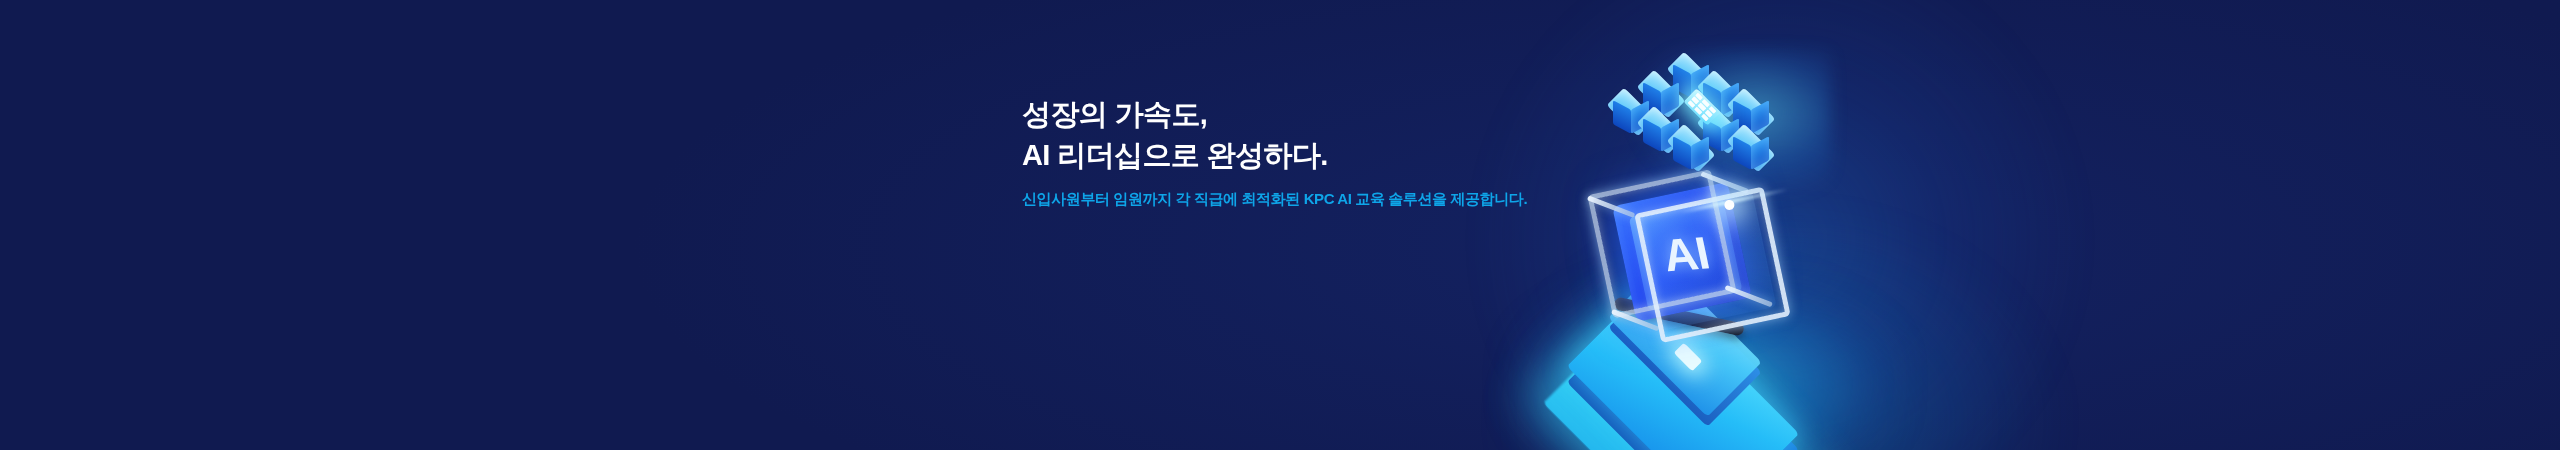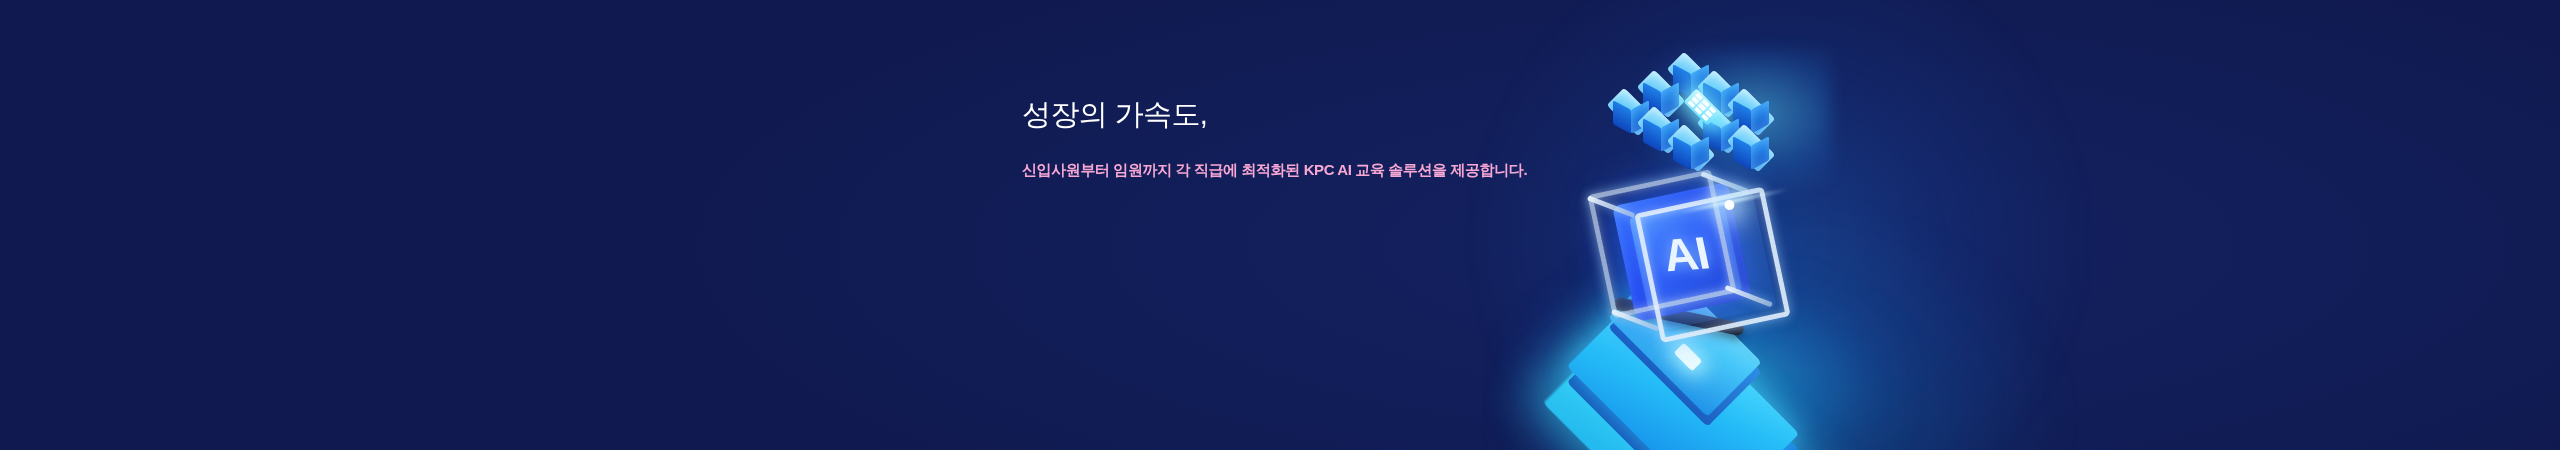--- a/index.html
+++ b/index.html
@@ -65,37 +65,37 @@
   .copy {
     position: absolute;
     left: 1022px;
     top: 94px;
     width: 560px;
   }
   .lede {
     color: #ffffff;
     font-size: 29px;
     line-height: 41px;
-    font-weight: 400;
+    font-weight: 700;
     letter-spacing: -0.6px;
     white-space: nowrap;
   }
   .headline {
     margin-top: 12px;
     color: #a6ecf6;
     font-size: 42px;
     line-height: 52px;
     font-weight: 700;
     letter-spacing: -1px;
     white-space: nowrap;
     text-shadow: 0 0 22px rgba(110, 220, 255, 0.30);
   }
   .subcopy {
-    margin-top: 24px;
-    color: #f9a8d4;
+    margin-top: 12px;
+    color: #0ea5e9;
     font-size: 15px;
     line-height: 22px;
     font-weight: 700;
     letter-spacing: -0.4px;
     white-space: nowrap;
   }
 
   
   .art {
     position: absolute;
@@ -405,20 +405,21 @@
 <body>
 
 <div class="banner">
 
   <div class="bg-vignette"></div>
   <div class="bg-glow-right"></div>
   <div class="bg-glow-bottom"></div>
 
   <div class="copy">
     <div class="lede">성장의 가속도,</div>
+    <div class="lede">AI 리더십으로 완성하다.</div>
     <div class="subcopy">신입사원부터 임원까지 각 직급에 최적화된 KPC AI 교육 솔루션을 제공합니다.</div>
   </div>
 
   <div class="art">
 
     <div class="floor-glow"></div>
 
     <div class="slab plate-glow">
       <div class="top"></div>
     </div>

